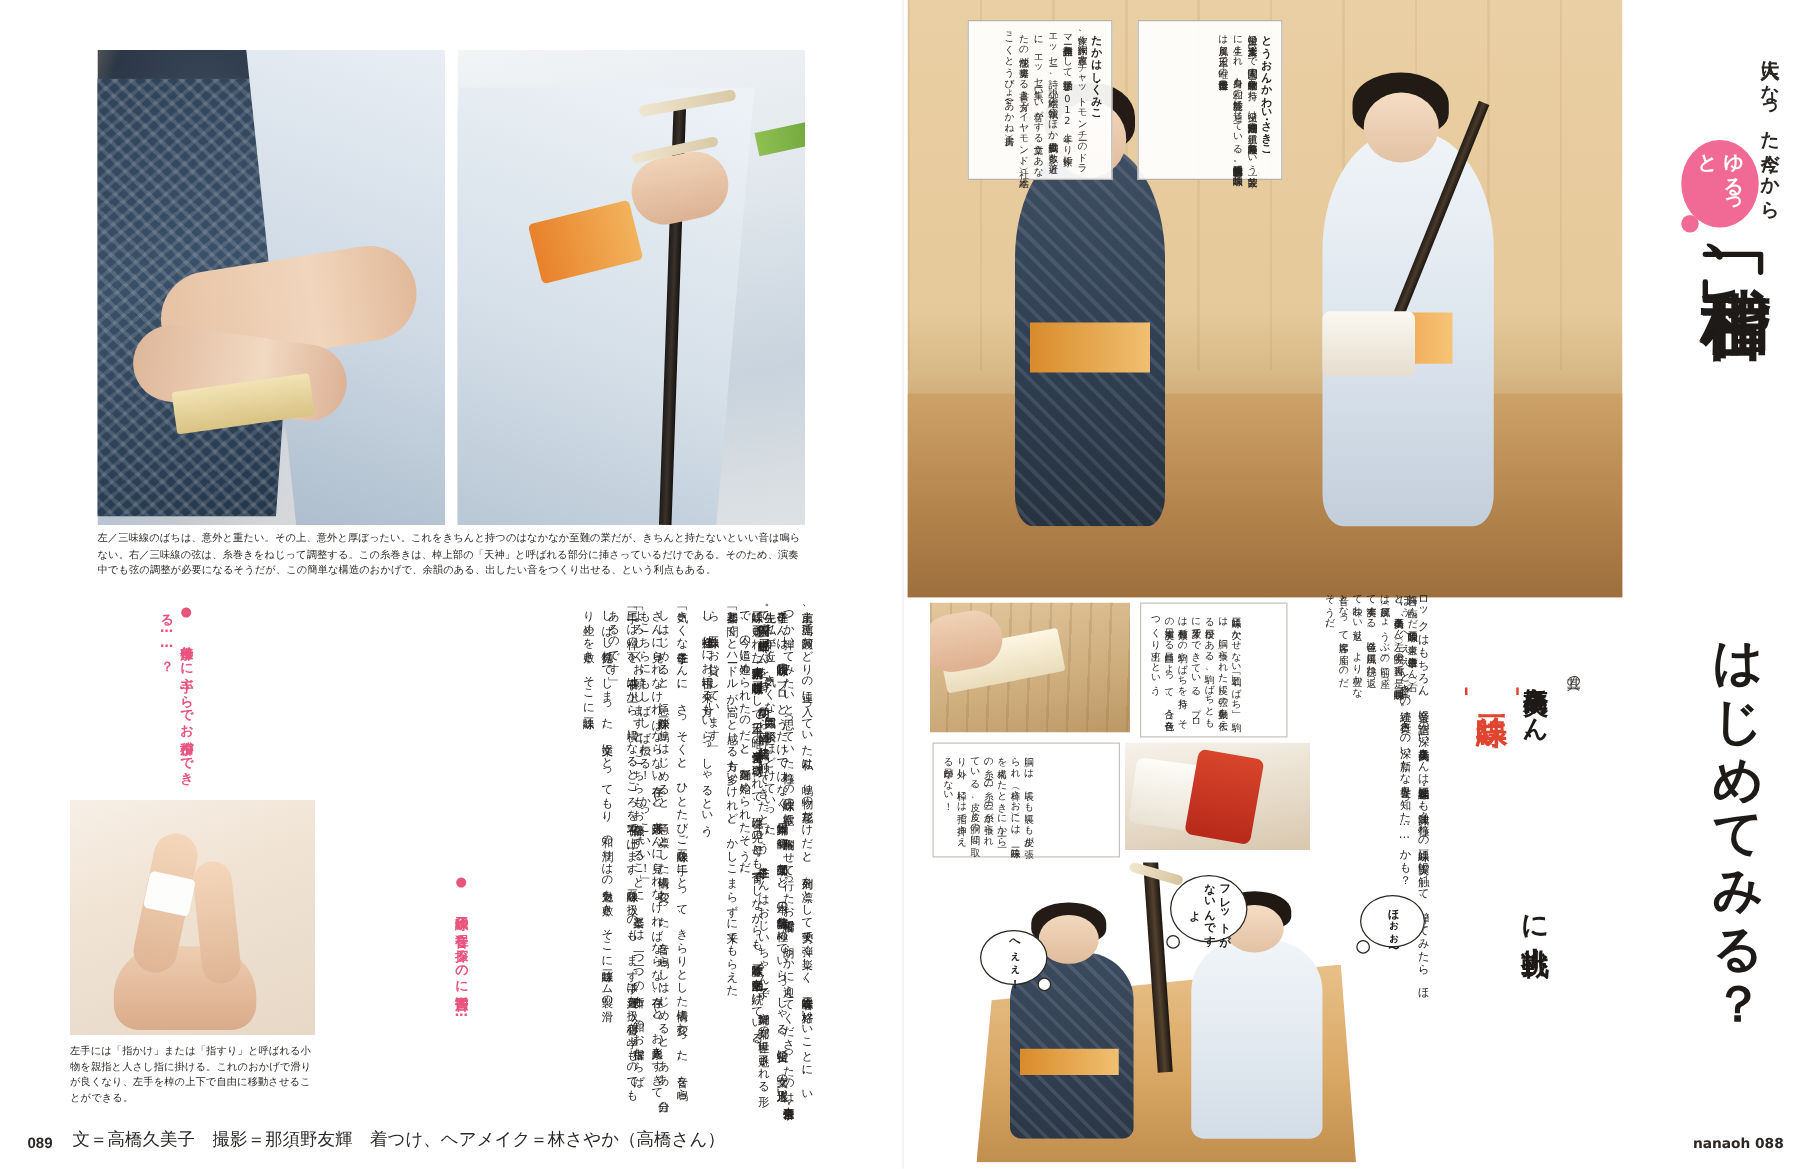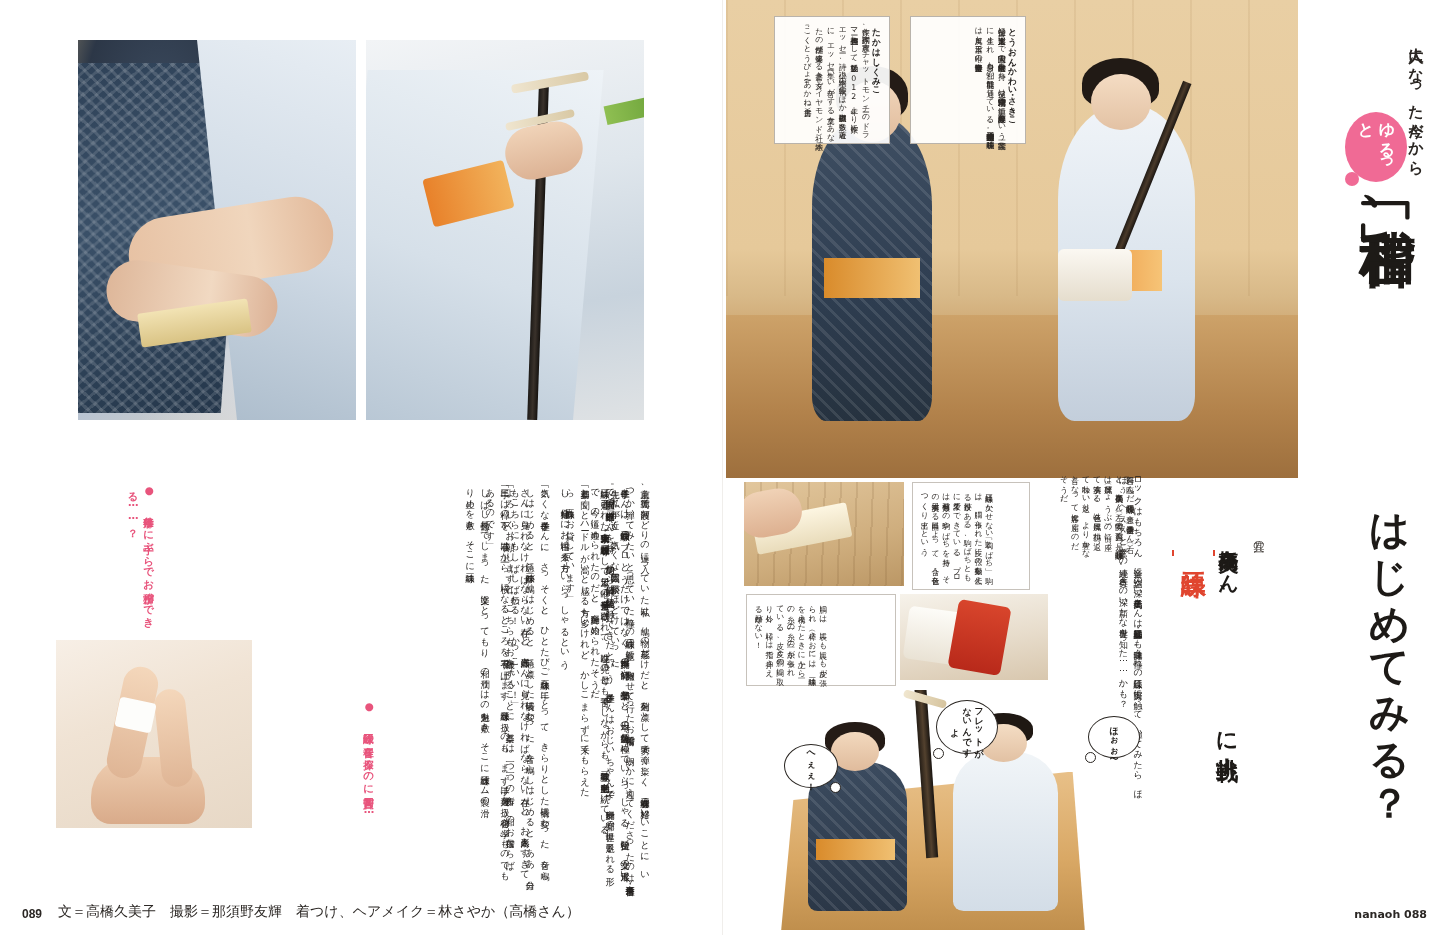--- a/index.html
+++ b/index.html
@@ -433,30 +433,32 @@
         <div class="kimono"></div>
         <div class="obi"></div>
         <div class="sao"></div>
         <div class="peg"></div>
         <div class="peg2"></div>
         <div class="hand"></div>
         <div class="green"></div>
       </div>
     </div>
 
+    <div class="cap" style="left:78px; top:424px; width:566px;">左／三味線のばちは、意外と重たい。その上、意外と厚ぼったい。これをきちんと持つのはなかなか至難の業だが、きちんと持たないといい音は鳴らない。右／三味線の弦は、糸巻きをねじって調整する。この糸巻きは、棹上部の「天神」と呼ばれる部分に挿さっているだけである。そのため、演奏中でも弦の調整が必要になるそうだが、この簡単な構造のおかげで、余韻のある、出したい音をつくり出せる、という利点もある。</div>
 
     <div class="photo" id="photo-fingers">
       <div class="ph-inner">
         <div class="palm"></div>
         <div class="f1"></div>
         <div class="f2"></div>
         <div class="wrap"></div>
       </div>
     </div>
 
+    <div class="cap" style="left:56px; top:834px; width:196px;">左手には「指かけ」または「指すり」と呼ばれる小物を親指と人さし指に掛ける。これのおかげで滑りが良くなり、左手を棹の上下で自由に移動させることができる。</div>
 
     <div class="pinkhead" style="right:566px; top:484px; height:150px;">● 仕事帰りに手ぶらでお稽古ができる……？</div>
 
     <div class="pinkhead" style="right:346px; top:700px; height:150px;">● 三味線の音程を探るのに四苦八苦……</div>
 
     <div id="left-body">
       <div class="col">上京前、徳島で阿波おどりの連に入っていた私は、鳴り物の花形だけだと、前列を凛として大勢で弾く楽しく、三味線奏者の格好いいことに、いつか弾いてみたいと思っていた憧れの三味線の教室に、胸躍らせて行ったお稽古場で、朗らかに迎えてくださったのは東音・河合佐季子先生。私と年が近く、気さくな雰囲気に緊張がほどけていった。</div>
       <div class="col">佐季子さんは、長唄三味線のプロとうだけではなく、日本舞踊の師範や、邦楽囃子など、日本の伝統芸能を極めていらっしゃる。曽祖父に、文楽の人形遣いで人間国宝の二世桐竹紋十郎さんを持ち、幼少期から日常的に伝統芸能に触れてきたという。佐季子さんはおじいちゃん子で、舞踊や邦楽の世界に魅了される形で、今の道に進められたのだと、舞踊を始められたそうだ。</div>
       <div class="col">三味線に魅了された一人・東京藝術大学で長唄三味線専攻として日本で唯一の音楽博士号を取得されて、現在は二児の母とも子育てしながらも、三味線教室で主宰的活動を続けている。</div>
       <div class="col short2">「和楽器と聞くとハードルが高いと感じる方も多いけれど、かしこまらずに来てもらえたら、三味線もお貸ししています」</div>

